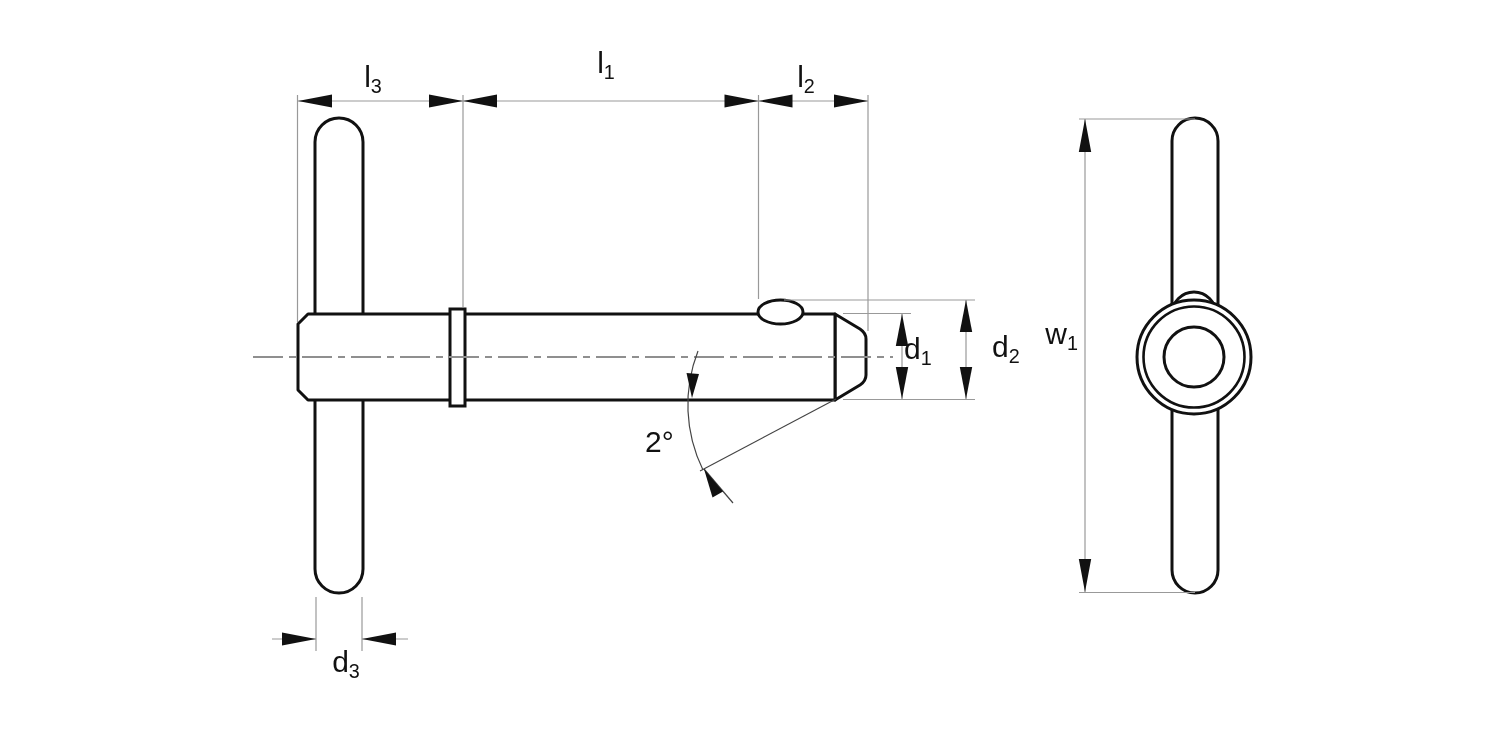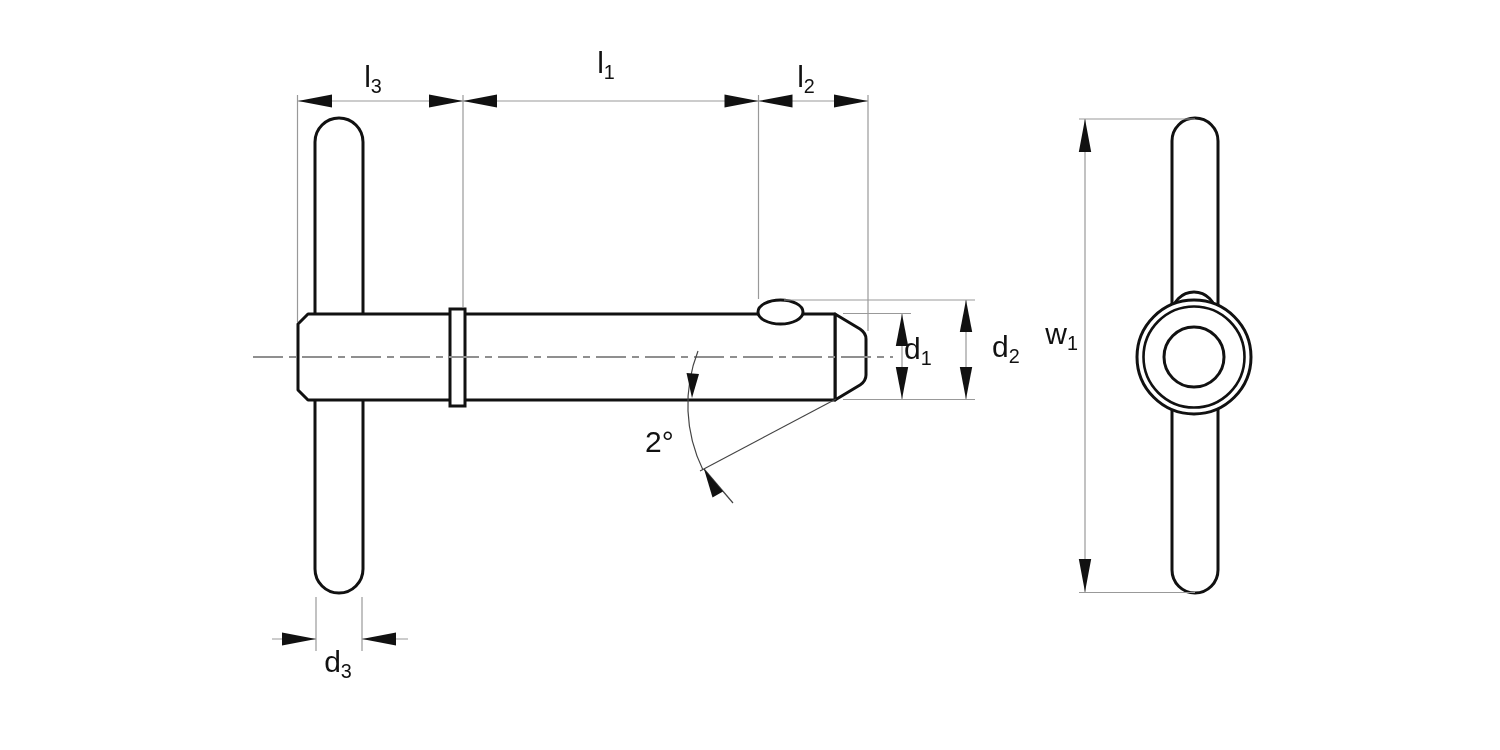--- a/index.html
+++ b/index.html
@@ -122,19 +122,19 @@
   <span class="dim-label center" style="left:345px;top:62px;width:56px;"><span>l</span><span class="sub">3</span></span>
 
   <span class="dim-label center" style="left:578px;top:48px;width:56px;"><span>l</span><span class="sub">1</span></span>
 
   <span class="dim-label center" style="left:778px;top:62px;width:56px;"><span>l</span><span class="sub">2</span></span>
 
   <span class="dim-label" style="left:904px;top:334px;"><span>d</span><span class="sub">1</span></span>
 
   <span class="dim-label" style="left:992px;top:332px;"><span>d</span><span class="sub">2</span></span>
 
-  <span class="dim-label center" style="left:310px;top:647px;width:56px;"><span>d</span><span class="sub">3</span></span>
+  <span class="dim-label center" style="left:318px;top:647px;width:56px;"><span>d</span><span class="sub">3</span></span>
 
   <span class="dim-label right" style="left:1030px;top:319px;width:48px;"><span>w</span><span class="sub">1</span></span>
 
   <span class="dim-label" style="left:645px;top:427px;">2°</span>
 
 </div>
 
 </body></html>

